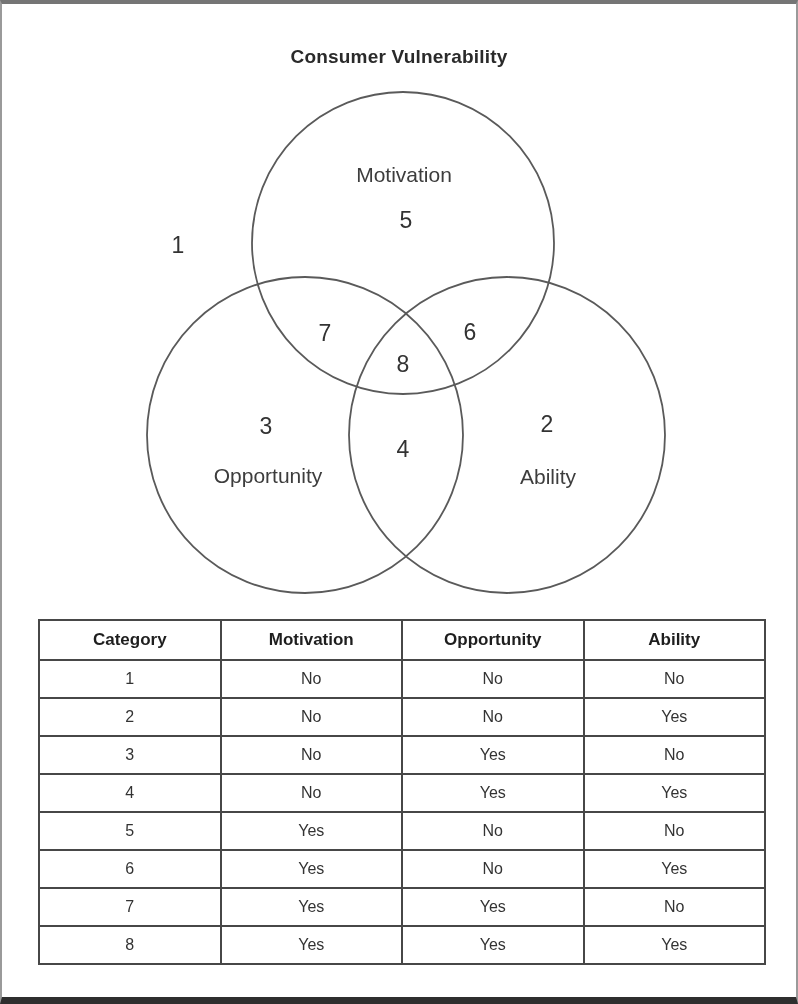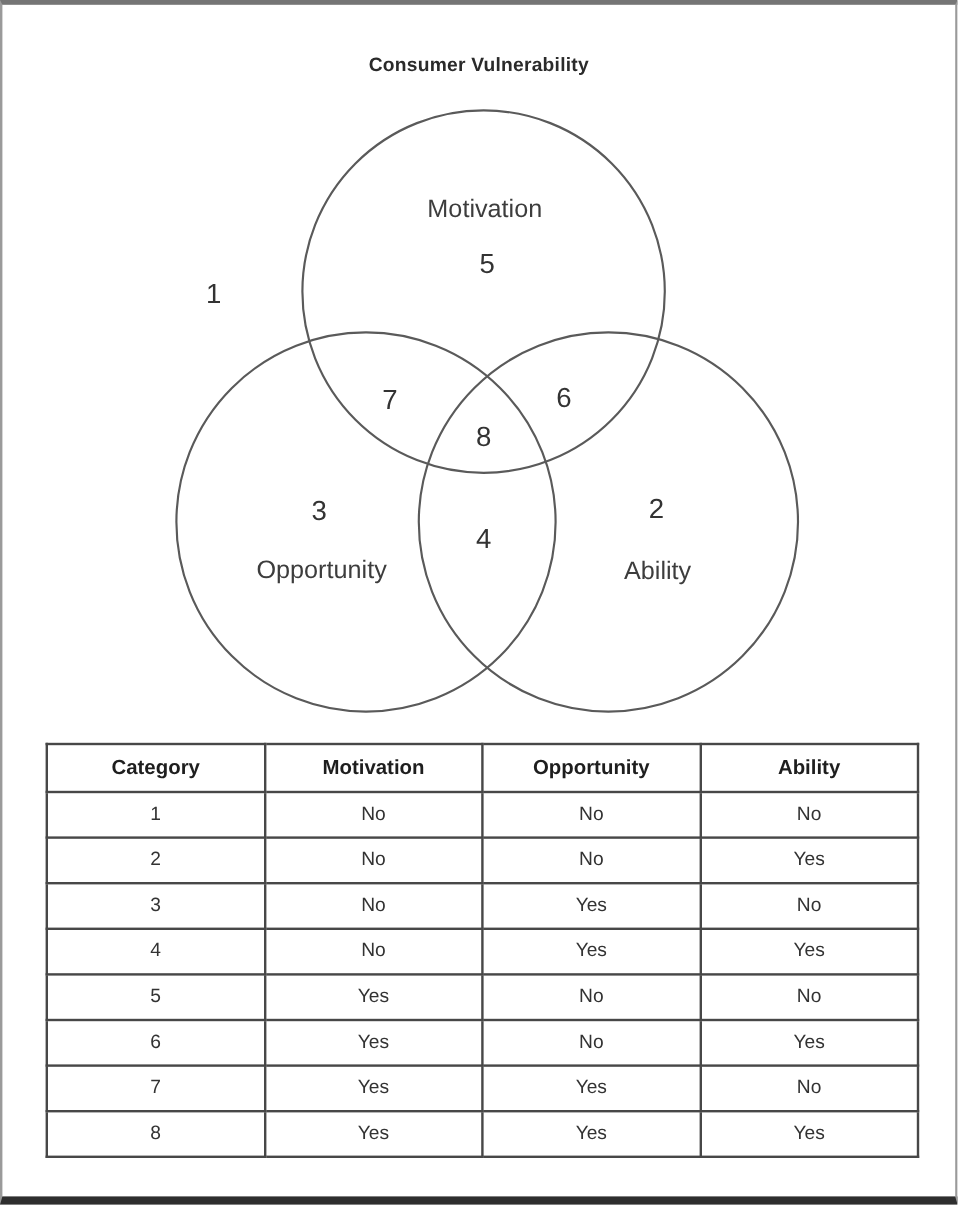--- a/index.html
+++ b/index.html
@@ -19,21 +19,21 @@
     border-left: 2px solid #9a9a9a;
     border-right: 2px solid #9a9a9a;
     overflow: hidden;
   }
   .diagram-title {
     position: absolute;
     left: 0;
     top: 42px;
     width: 100%;
     text-align: center;
-    font-size: 16px;
+    font-size: 19px;
     font-weight: bold;
     color: #2a2a2a;
     letter-spacing: 0.2px;
   }
   svg.venn {
     position: absolute;
     left: 0;
     top: 0;
   }
   svg.venn circle {

